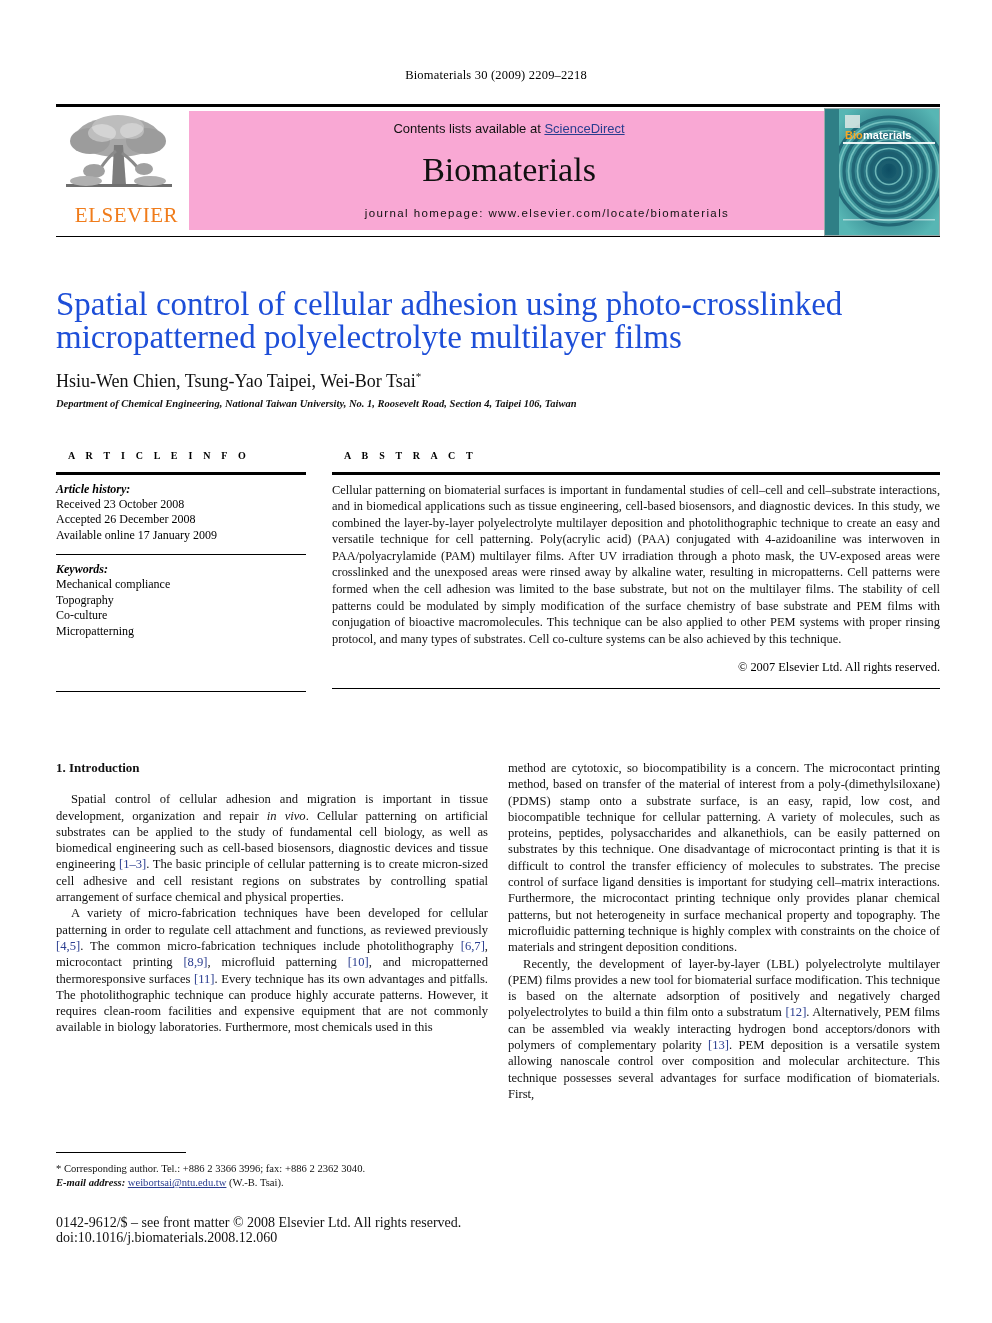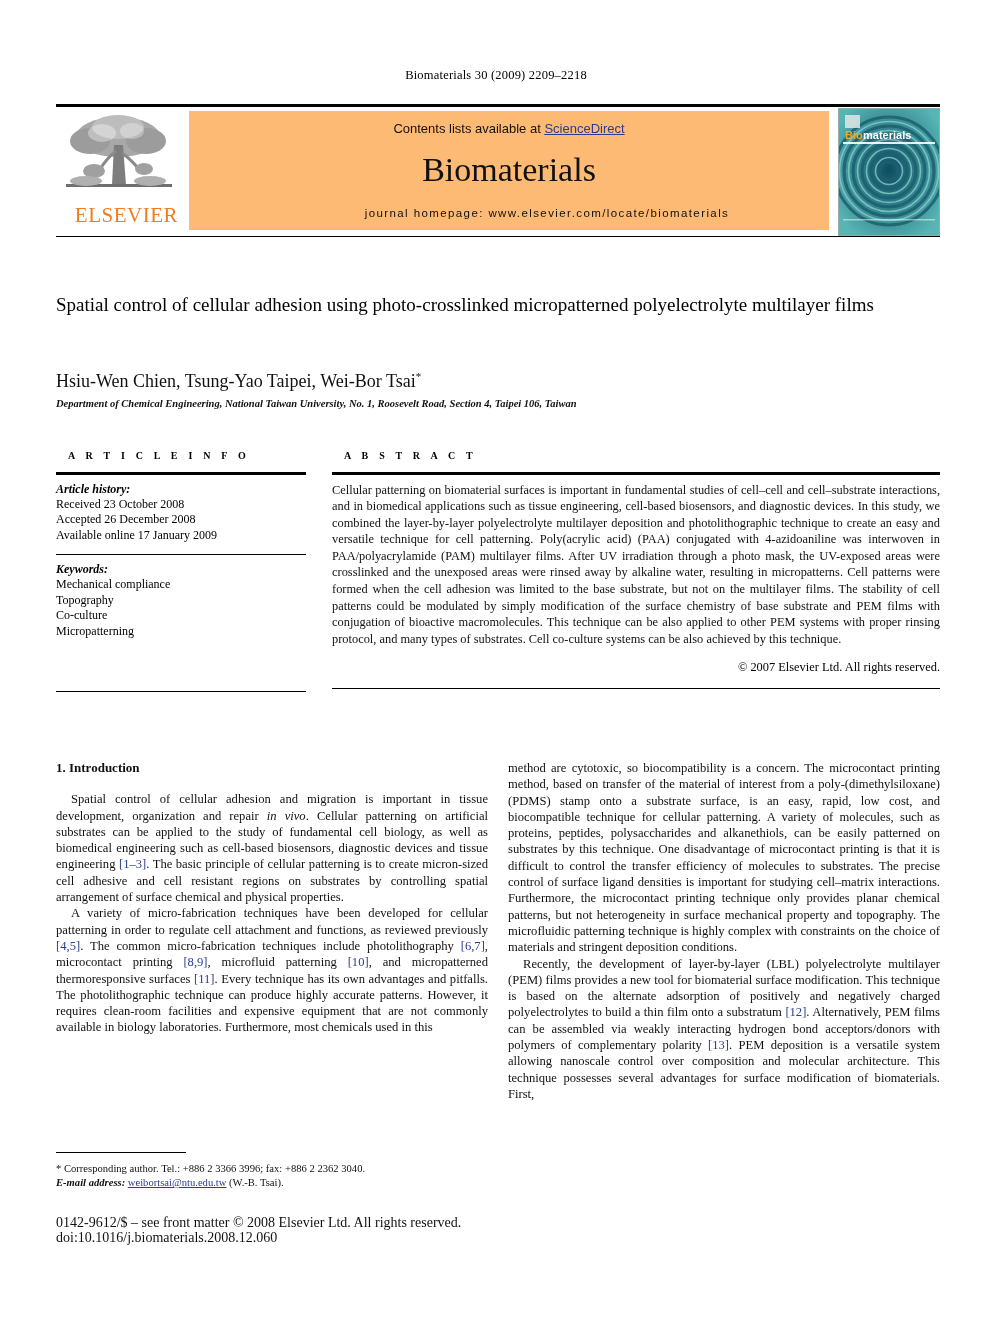--- a/index.html
+++ b/index.html
@@ -73,21 +73,21 @@
     font-family: "Liberation Serif", serif;
     font-size: 21px;
     letter-spacing: 0.5px;
   }
   .journal-band {
     position: absolute;
     left: 133px;
     top: 7px;
     width: 640px;
     height: 119px;
-    background: #fdba74;
+    background: #f9a8d4;
     text-align: center;
   }
   .contents-line {
     position: absolute;
     top: 10px; left: 0; width: 640px;
     font-family: "Liberation Sans", sans-serif;
     font-size: 13px;
     color: #111;
   }
   .contents-line .sd {
@@ -110,31 +110,32 @@
   }
   .cover-thumb {
     position: absolute;
     right: 0px;
     top: 4px;
     width: 100px;
     height: 126px;
     border: 1px solid #9aa;
     overflow: hidden;
     background: #2f7f86;
+    padding-left: 14px;
   }
 
   
   .title {
     position: absolute;
     left: 56px;
     top: 288px;
     width: 884px;
-    font-size: 19px;
+    font-size: 33px;
     line-height: 33px;
-    color: #000000;
+    color: #1d4ed8;
   }
   .authors {
     position: absolute;
     left: 56px;
     top: 370px;
     width: 884px;
     font-size: 18px;
     color: #111;
   }
   .authors sup { font-size: 11px; vertical-align: super; }

